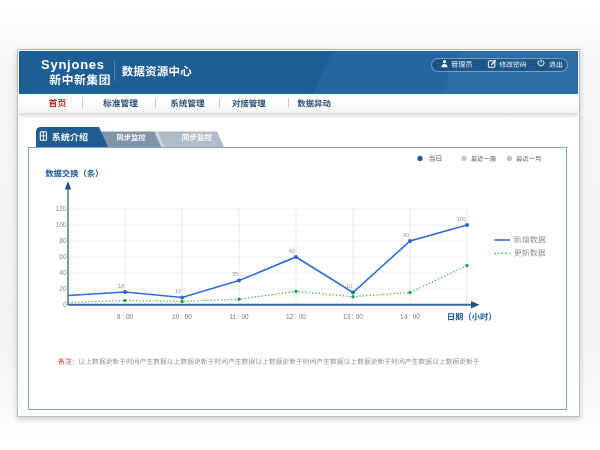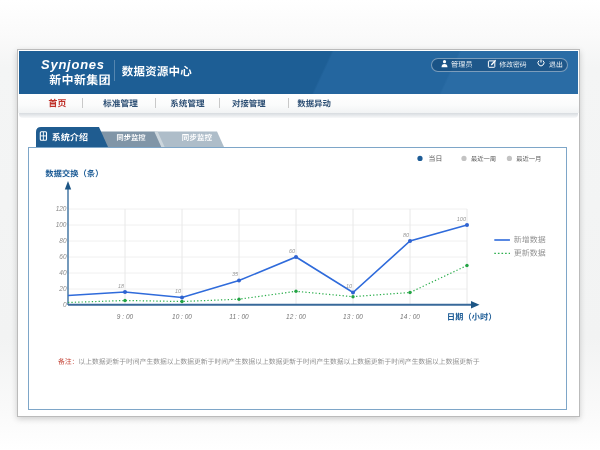--- a/index.html
+++ b/index.html
@@ -1,19 +1,19 @@
 <!DOCTYPE html>
 <html><head>
 <meta charset="utf-8">
 <style>
   html,body{margin:0;padding:0;}
   body{width:600px;height:450px;overflow:hidden;font-family:"Liberation Sans",sans-serif;
     background:linear-gradient(180deg,#ffffff 0%,#fafafa 8%,#f4f5f5 15%,#f2f3f3 75%,#fafafa 92%,#ffffff 100%);}
   .abs{position:absolute;}
-  #stage{position:relative;width:484px;height:450px;font-style:italic;}
+  #stage{position:relative;width:484px;height:450px;}
   #win{position:absolute;left:17px;top:49px;width:561px;height:366px;background:#ffffff;
     border:1px solid #bbbbbb;box-shadow:0 2px 6px rgba(0,0,0,0.18);}
   #hdr{position:absolute;left:18.7px;top:50.8px;width:559.6px;height:43.7px;
     background:linear-gradient(115deg,#1d5e95 54%,#24669f 54.4%,#24669f 76%,#2a6ca5 76.4%,#2a6ca5 100%);}
   #hsep{position:absolute;left:114px;top:60px;width:1px;height:21px;background:rgba(255,255,255,0.25);}
   #pill{position:absolute;left:431px;top:57.5px;width:135px;height:12px;
     background:rgba(10,48,88,0.35);border:1px solid rgba(255,255,255,0.42);border-radius:7px;}
   #nav{position:absolute;left:18px;top:93.5px;width:561px;height:19px;
     background:linear-gradient(#ffffff,#fafbfb 60%,#f1f3f4);}
   .nsep{position:absolute;top:97.5px;width:1px;height:10px;background:#c9c9c9;}

